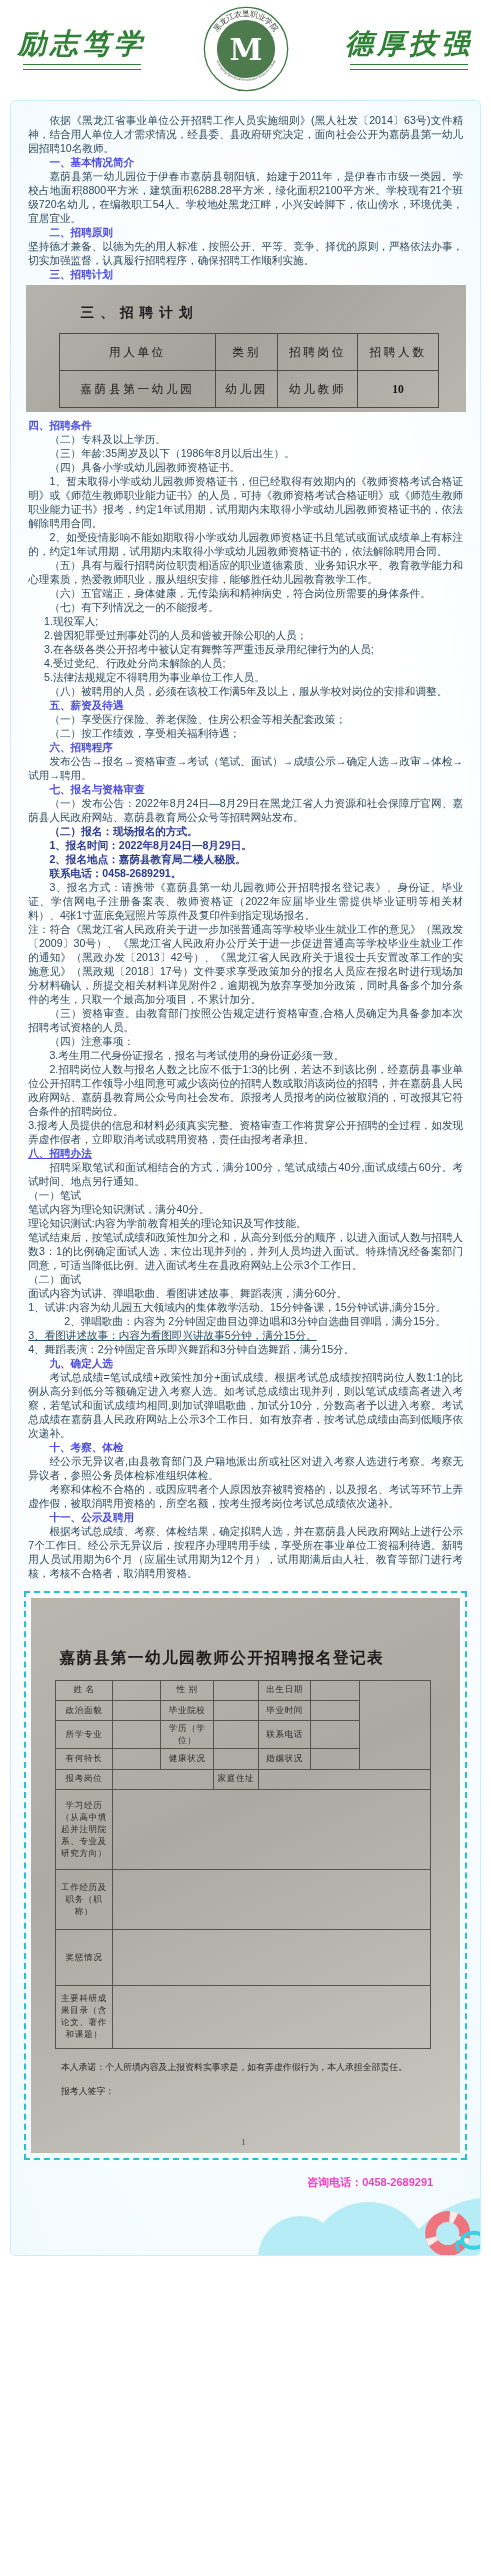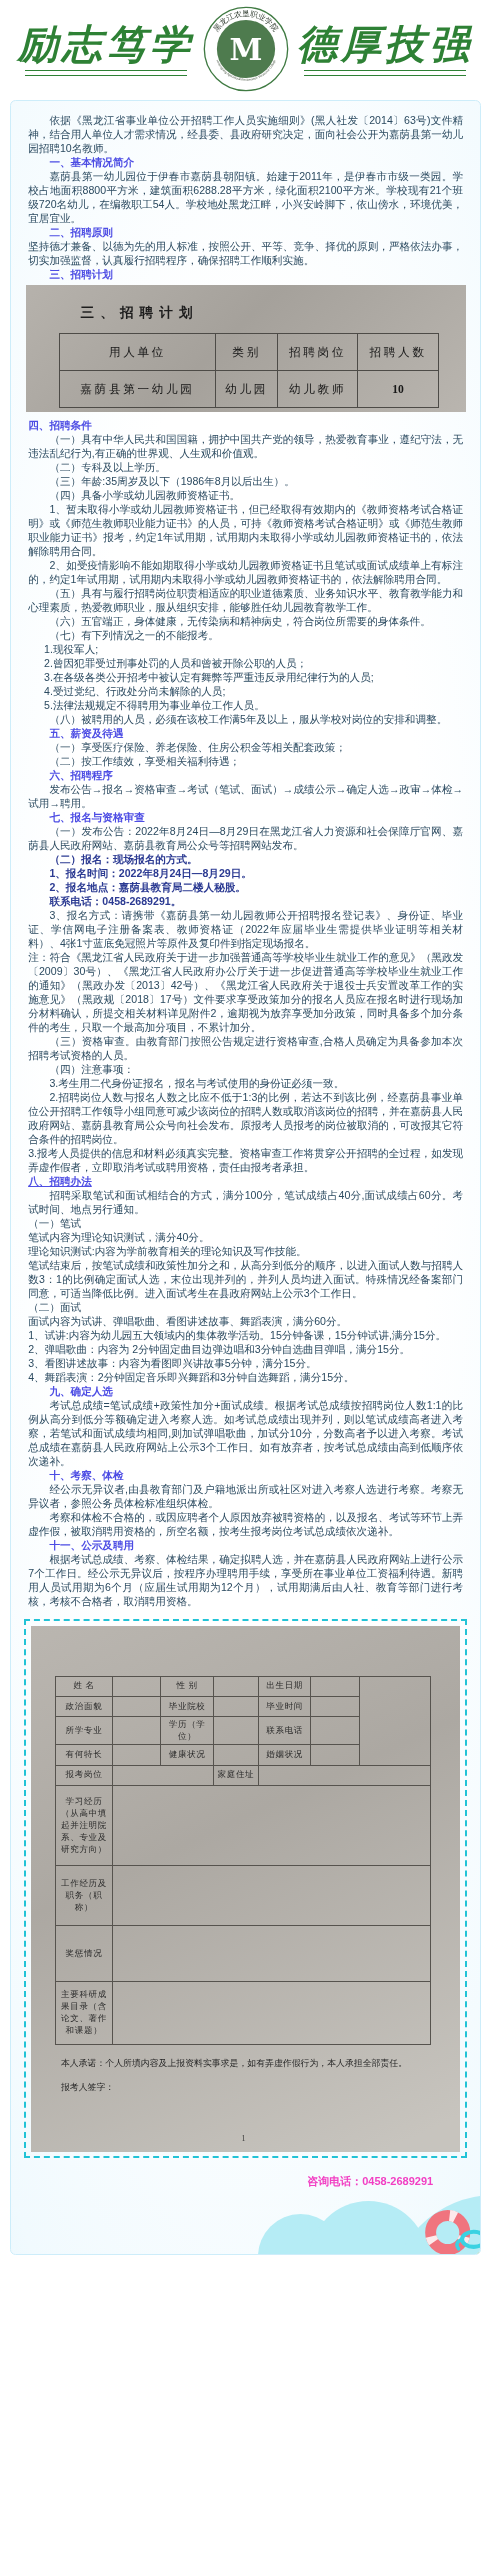--- a/index.html
+++ b/index.html
@@ -4,21 +4,21 @@
 <style>
   html,body{margin:0;padding:0;background:#ffffff;}
   body{width:491px;font-family:"Liberation Sans",sans-serif;}
   .page{width:491px;position:relative;}
 
   
   .masthead{height:100px;display:flex;align-items:center;justify-content:space-between;
     padding:0 17.7px;box-sizing:border-box;background:#fff;}
   .motto{display:flex;flex-direction:column;align-items:center;}
   .motto-text{font-family:"DejaVu Serif","Liberation Serif",serif;font-weight:bold;font-style:italic;
-    font-size:40px;color:#2e8135;letter-spacing:4.1px;line-height:1;white-space:nowrap;}
+    font-size:28px;color:#2e8135;letter-spacing:4.1px;line-height:1;white-space:nowrap;}
   .motto-underline{width:92%;height:4.1px;border-top:1.4px solid #2e8135;border-bottom:1.4px solid #2e8135;
     margin-top:6.1px;}
   .badge{flex:0 0 auto;margin:0 4.1px;}
 
   
   .card{margin:0 10.2px;box-sizing:border-box;width:471px;position:relative;overflow:hidden;
     border-radius:5.5px;border:0.7px solid #cdedfa;
     background:radial-gradient(ellipse 115% 95% at 50% 45%, #ffffff 35%, #f1fafe 70%, #cfeefb 100%);
     padding:12.3px 17px 0 17px;}
   .blk{margin:0;font-size:10.6px;line-height:14px;color:#2b4a60;text-align:justify;}
@@ -125,21 +125,20 @@
               <td>幼儿园</td>
               <td>幼儿教师</td>
               <td class="count">10</td>
             </tr>
           </tbody>
       </table>
     </figure>
 
     <div id="blocks2" class="blocks">
         <p class="blk hd" style="text-indent: 0em;">四、招聘条件</p>
-        <p class="blk tx" style="text-indent: 2em;">（一）具有中华人民共和国国籍，拥护中国共产党的领导，热爱教育事业，遵纪守法，无违法乱纪行为,有正确的世界观、人生观和价值观。</p>
         <p class="blk tx" style="text-indent: 2em;">（二）专科及以上学历。</p>
         <p class="blk tx" style="text-indent: 2em;">（三）年龄:35周岁及以下（1986年8月以后出生）。</p>
         <p class="blk tx" style="text-indent: 2em;">（四）具备小学或幼儿园教师资格证书。</p>
         <p class="blk tx" style="text-indent: 2em;">1、暂未取得小学或幼儿园教师资格证书，但已经取得有效期内的《教师资格考试合格证明》或《师范生教师职业能力证书》的人员，可持《教师资格考试合格证明》或《师范生教师职业能力证书》报考，约定1年试用期，试用期内未取得小学或幼儿园教师资格证书的，依法解除聘用合同。</p>
         <p class="blk tx" style="text-indent: 2em;">2、如受疫情影响不能如期取得小学或幼儿园教师资格证书且笔试或面试成绩单上有标注的，约定1年试用期，试用期内未取得小学或幼儿园教师资格证书的，依法解除聘用合同。</p>
         <p class="blk tx" style="text-indent: 2em;">（五）具有与履行招聘岗位职责相适应的职业道德素质、业务知识水平、教育教学能力和心理素质，热爱教师职业，服从组织安排，能够胜任幼儿园教育教学工作。</p>
         <p class="blk tx" style="text-indent: 2em;">（六）五官端正，身体健康，无传染病和精神病史，符合岗位所需要的身体条件。</p>
         <p class="blk tx" style="text-indent: 2em;">（七）有下列情况之一的不能报考。</p>
         <p class="blk tx" style="text-indent: 1.5em;">1.现役军人;</p>
         <p class="blk tx" style="text-indent: 1.5em;">2.曾因犯罪受过刑事处罚的人员和曾被开除公职的人员；</p>
@@ -167,34 +166,35 @@
         <p class="blk tx" style="text-indent: 0em;">3.报考人员提供的信息和材料必须真实完整。资格审查工作将贯穿公开招聘的全过程，如发现弄虚作假者，立即取消考试或聘用资格，责任由报考者承担。</p>
         <p class="blk hd" style="text-indent: 0em; text-decoration: underline;">八、招聘办法</p>
         <p class="blk tx" style="text-indent: 2em;">招聘采取笔试和面试相结合的方式，满分100分，笔试成绩占40分,面试成绩占60分。考试时间、地点另行通知。</p>
         <p class="blk tx" style="text-indent: 0em;">（一）笔试</p>
         <p class="blk tx" style="text-indent: 0em;">笔试内容为理论知识测试，满分40分。</p>
         <p class="blk tx" style="text-indent: 0em;">理论知识测试:内容为学前教育相关的理论知识及写作技能。</p>
         <p class="blk tx" style="text-indent: 0em;">笔试结束后，按笔试成绩和政策性加分之和，从高分到低分的顺序，以进入面试人数与招聘人数3：1的比例确定面试人选，末位出现并列的，并列人员均进入面试。特殊情况经备案部门同意，可适当降低比例。进入面试考生在县政府网站上公示3个工作日。</p>
         <p class="blk tx" style="text-indent: 0em;">（二）面试</p>
         <p class="blk tx" style="text-indent: 0em;">面试内容为试讲、弹唱歌曲、看图讲述故事、舞蹈表演，满分60分。</p>
         <p class="blk tx" style="text-indent: 0em;">1、试讲:内容为幼儿园五大领域内的集体教学活动。15分钟备课，15分钟试讲,满分15分。</p>
-        <p class="blk tx" style="text-indent: 0em;">2、弹唱歌曲：内容为 2分钟固定曲目边弹边唱和3分钟自选曲目弹唱，满分15分。</p>
-        <p class="blk tx" style="text-indent: 0em;">3、看图讲述故事：内容为看图即兴讲故事5分钟，满分15分。</p>
+        <p class="blk tx" style="text-indent: 0em; margin-left: 36px;">2、弹唱歌曲：内容为 2分钟固定曲目边弹边唱和3分钟自选曲目弹唱，满分15分。</p>
+        <p class="blk tx" style="text-indent: 0em; text-decoration: underline;">3、看图讲述故事：内容为看图即兴讲故事5分钟，满分15分。</p>
         <p class="blk tx" style="text-indent: 0em;">4、舞蹈表演：2分钟固定音乐即兴舞蹈和3分钟自选舞蹈，满分15分。</p>
         <p class="blk hd" style="text-indent: 2em;">九、确定人选</p>
         <p class="blk tx" style="text-indent: 2em;">考试总成绩=笔试成绩+政策性加分+面试成绩。根据考试总成绩按招聘岗位人数1:1的比例从高分到低分等额确定进入考察人选。如考试总成绩出现并列，则以笔试成绩高者进入考察，若笔试和面试成绩均相同,则加试弹唱歌曲，加试分10分，分数高者予以进入考察。考试总成绩在嘉荫县人民政府网站上公示3个工作日。如有放弃者，按考试总成绩由高到低顺序依次递补。</p>
         <p class="blk hd" style="text-indent: 2em;">十、考察、体检</p>
         <p class="blk tx" style="text-indent: 2em;">经公示无异议者,由县教育部门及户籍地派出所或社区对进入考察人选进行考察。考察无异议者，参照公务员体检标准组织体检。</p>
         <p class="blk tx" style="text-indent: 2em;">考察和体检不合格的，或因应聘者个人原因放弃被聘资格的，以及报名、考试等环节上弄虚作假，被取消聘用资格的，所空名额，按考生报考岗位考试总成绩依次递补。</p>
         <p class="blk hd" style="text-indent: 2em;">十一、公示及聘用</p>
         <p class="blk tx" style="text-indent: 2em;">根据考试总成绩、考察、体检结果，确定拟聘人选，并在嘉荫县人民政府网站上进行公示7个工作日。经公示无异议后，按程序办理聘用手续，享受所在事业单位工资福利待遇。新聘用人员试用期为6个月（应届生试用期为12个月），试用期满后由人社、教育等部门进行考核，考核不合格者，取消聘用资格。</p>
       </div>
 
     <figure class="form-box" style="margin-left:-4.1px;margin-right:-4.1px;">
       <div class="form-photo">
+        <div class="form-title">嘉荫县第一幼儿园教师公开招聘报名登记表</div>
         <table class="form-table">
           <colgroup>
             <col style="width:15%">
               <col style="width:13%">
               <col style="width:14%">
             <col style="width:12%">
               <col style="width:14%">
               <col style="width:13%">
               <col style="width:19%">
           </colgroup>

